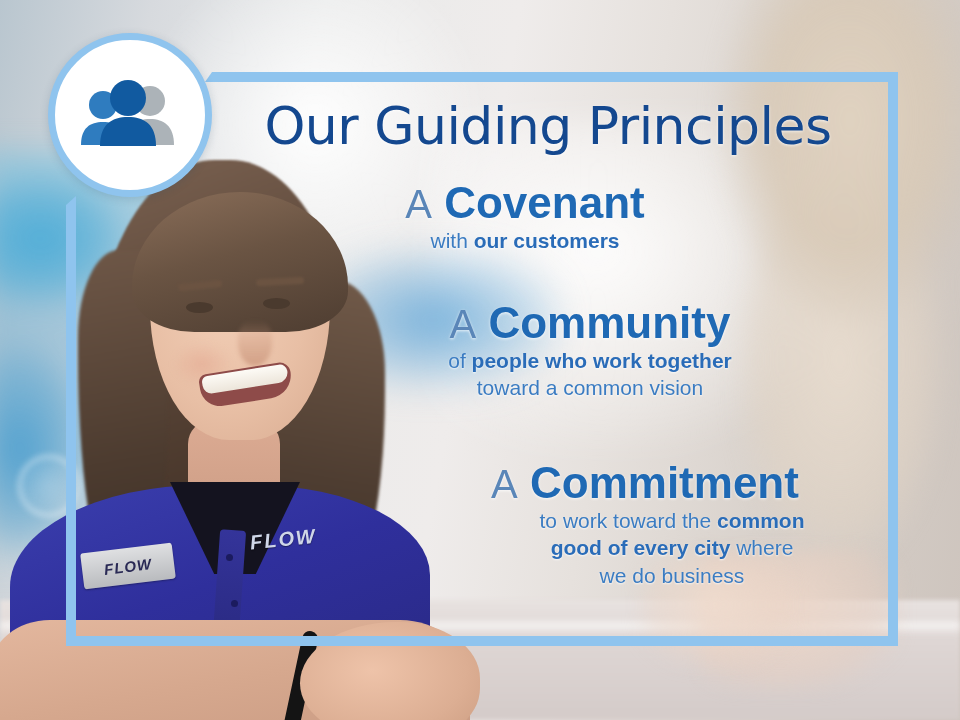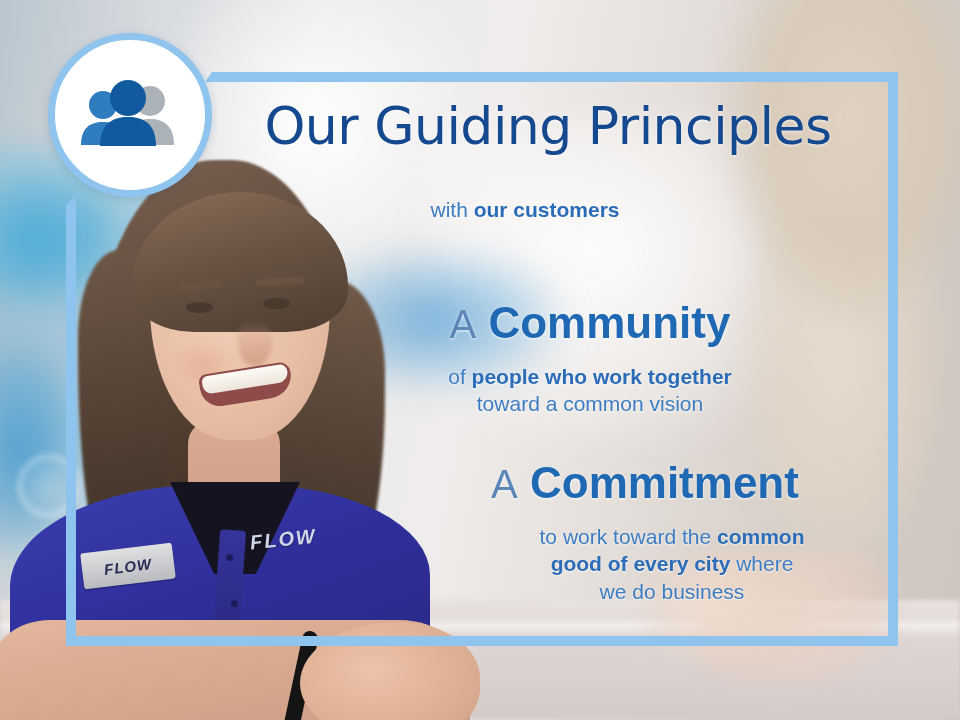--- a/index.html
+++ b/index.html
@@ -225,21 +225,21 @@
     font-size:21px;line-height:1.32;
     color:#3b7cc2;
     text-shadow:0 1px 2px rgba(255,255,255,.8);
     white-space:nowrap;
   }
   .p-sub b{font-weight:bold;color:#2a6cb8;}
 
   #p1{left:330px;top:180px;width:390px;text-align:center;}
   #p2{left:380px;top:300px;width:420px;text-align:center;}
   #p3{left:420px;top:460px;width:450px;text-align:center;}
-  #p1 .p-sub,#p2 .p-sub,#p3 .p-sub{margin-top:16px;}
+  #p1 .p-sub,#p2 .p-sub,#p3 .p-sub{margin-top:0;}
   #p3 .p-sub{white-space:normal;width:380px;margin-left:62px;}
 </style>
 </head>
 <body>
 
 <div id="stage">
 
   <div class="bg bg-base">
     <div class="showroom"></div>
     <div class="vwbadge"></div>
@@ -306,20 +306,24 @@
       <circle cx="50" cy="19" r="18" fill="#115aa0"></circle>
       <path d="M22 67 C22 45 34 38 50 38 C66 38 78 45 78 67 Z" fill="#115aa0"></path>
     </svg>
   </div>
 
   <div class="content">
 
     <div class="title">Our Guiding Principles</div>
 
     <div class="principle" id="p1">
+      <div class="p-head">
+        <span class="art">A</span>
+        <span class="word">Covenant</span>
+      </div>
       <div class="p-sub">
         <span>with </span><b>our customers</b>
       </div>
     </div>
 
     <div class="principle" id="p2">
       <div class="p-head">
         <span class="art">A</span>
         <span class="word">Community</span>
       </div>

